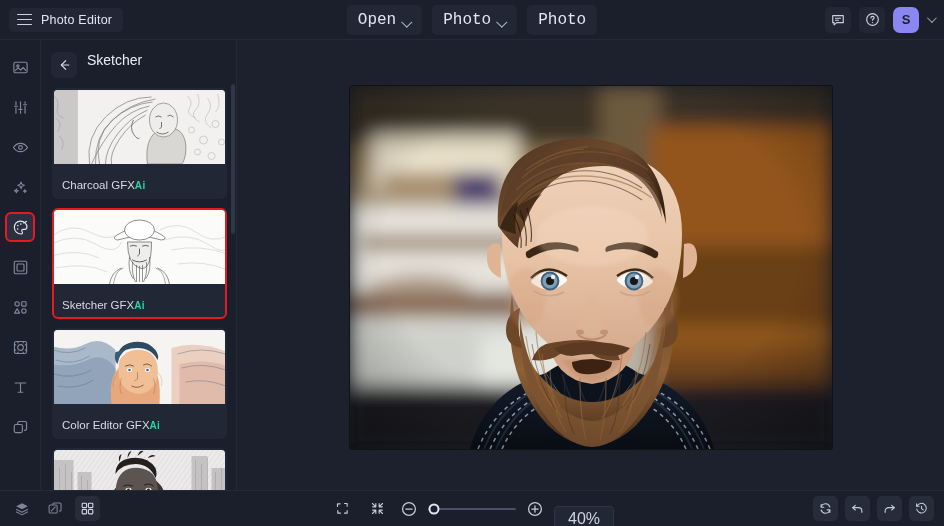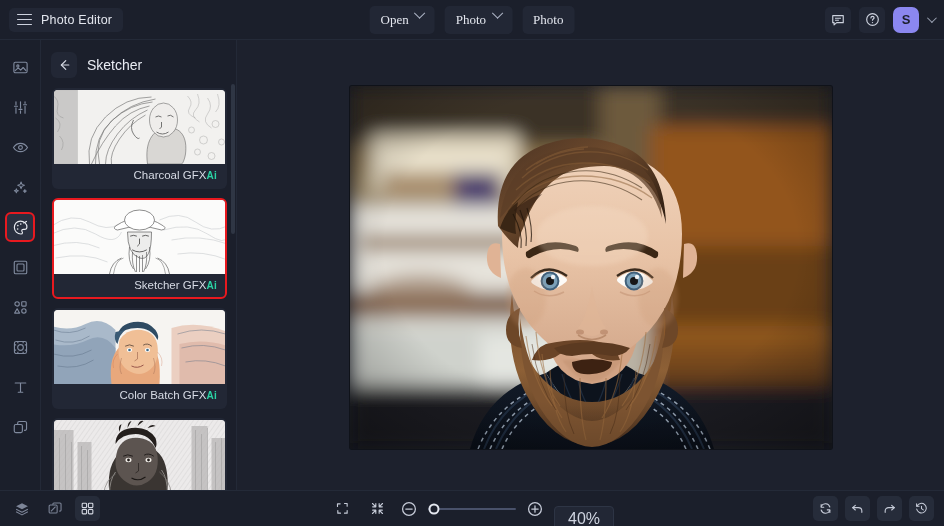--- a/index.html
+++ b/index.html
@@ -28,24 +28,24 @@
   .burger i:nth-child(1){ top:0; }
   .burger i:nth-child(2){ top:5.2px; }
   .burger i:nth-child(3){ top:10.4px; }
   .brand-label{ font-size:12.5px; color:#e3e6ee; letter-spacing:.2px; }
 
   .center-actions{
     position:absolute; left:50%; transform:translateX(-50%);
     display:flex; align-items:center; gap:10px;
   }
   .tb-btn{
-    display:flex; align-items:flex-start; gap:7px;
+    display:flex; align-items:flex-end; gap:7px;
     background:#222735; border:none; border-radius:5px;
-    padding:6px 11px; color:#e3e6ee; font-size:13px;
-    font-family:Liberation Serif, serif; cursor:pointer;
+    padding:6px 11px; color:#e3e6ee; font-size:16px;
+    font-family:Liberation Mono, monospace; cursor:pointer;
   }
   .chev{ width:8px; height:8px; border-right:1.6px solid #aeb5c6; border-bottom:1.6px solid #aeb5c6;
          transform:rotate(45deg) translate(-2px,-2px); display:inline-block; }
 
   .right-actions{
     margin-left:auto; display:flex; align-items:center; gap:8px; padding-right:10px;
   }
   .icon-btn{
     width:26px; height:26px; border-radius:5px; background:#222735;
     display:flex; align-items:center; justify-content:center; cursor:pointer;
@@ -73,35 +73,35 @@
     display:flex; align-items:center; justify-content:center; cursor:pointer;
   }
   .rail-item.active{ border:2px solid #e8191f; background:#2a3040; }
 
   
   .panel{
     width:196px; flex:0 0 196px; background:#1b1f2b;
     display:flex; flex-direction:column; position:relative;
     border-right:1px solid #232937; overflow:hidden;
   }
-  .panel-head{ display:flex; align-items:center; gap:10px; padding:12px 10px 10px 10px; }
+  .panel-head{ display:flex; align-items:flex-start; gap:10px; padding:12px 10px 10px 10px; }
   .back-btn{
     width:26px; height:26px; border-radius:6px; background:#222735;
     display:flex; align-items:center; justify-content:center; cursor:pointer;
   }
   .panel-title{ font-size:14px; color:#e9ecf3; }
 
   .preset-list{ flex:1; overflow:hidden; padding:0 9px 0 11px; display:flex; flex-direction:column; gap:9px; }
   .preset{
     border-radius:6px; background:#222735; overflow:hidden;
     cursor:pointer; flex:0 0 auto; border:2px solid transparent;
   }
   .preset.selected{ border-color:#e8191f; }
   .thumb{ height:74px; width:100%; position:relative; overflow:hidden; background:#cfcfcf; }
-  .preset-foot{ display:flex; align-items:center; justify-content:flex-end; padding:5px 8px 6px 8px; }
+  .preset-foot{ display:flex; align-items:center; justify-content:flex-start; padding:5px 8px 6px 8px;margin-top:10px; }
   .preset-name{ font-size:11.5px; color:#d6dae4; }
   .ai-badge{ font-size:10px; color:#2ad4a4; font-weight:bold; letter-spacing:.3px; }
 
   .panel-scrollbar{
     position:absolute; right:1px; top:44px; bottom:4px; width:4px; border-radius:2px; background:transparent;
   }
   .panel-scrollbar i{ position:absolute; top:0; left:0; width:4px; height:150px; background:#2f3644; border-radius:2px; display:block; }
 
   
   .canvas-wrap{ flex:1; display:flex; flex-direction:column; min-width:0; background:#1d212d; }
@@ -386,21 +386,21 @@
               <circle cx="96" cy="40" r="1.3" fill="#3f6b86"></circle>
               <path d="M86 42v7l-3 2" stroke="#a9735a" fill="none" stroke-width=".75"></path>
               <path d="M80 56q6 3 12-1" stroke="#8e4a42" fill="none" stroke-width=".9"></path>
               <path d="M70 48q-3 10 0 16M102 48q3 10 0 16" stroke="#b07b5e" fill="none" stroke-width=".7" opacity=".8"></path>
               <g stroke="#c6643f" fill="none" stroke-width=".5" opacity=".55">
                 <path d="M66 44q-6 6-4 14M106 42q6 6 4 14"></path>
               </g>
             </svg>
           </div>
           <div class="preset-foot">
-            <span class="preset-name">Color Batch GFX</span>
+            <span class="preset-name">Color Editor GFX</span>
             <span class="ai-badge">Ai</span>
           </div>
         </div>
 
         <div class="preset">
           <div class="thumb">
             <svg width="100%" height="100%" viewBox="0 0 176 74" preserveAspectRatio="xMidYMid slice">
               <defs>
                 <pattern id="xh" width="4" height="4" patternUnits="userSpaceOnUse" patternTransform="rotate(35)">
                   <path d="M0 0v4" stroke="#6f6f6f" stroke-width=".55"></path>

